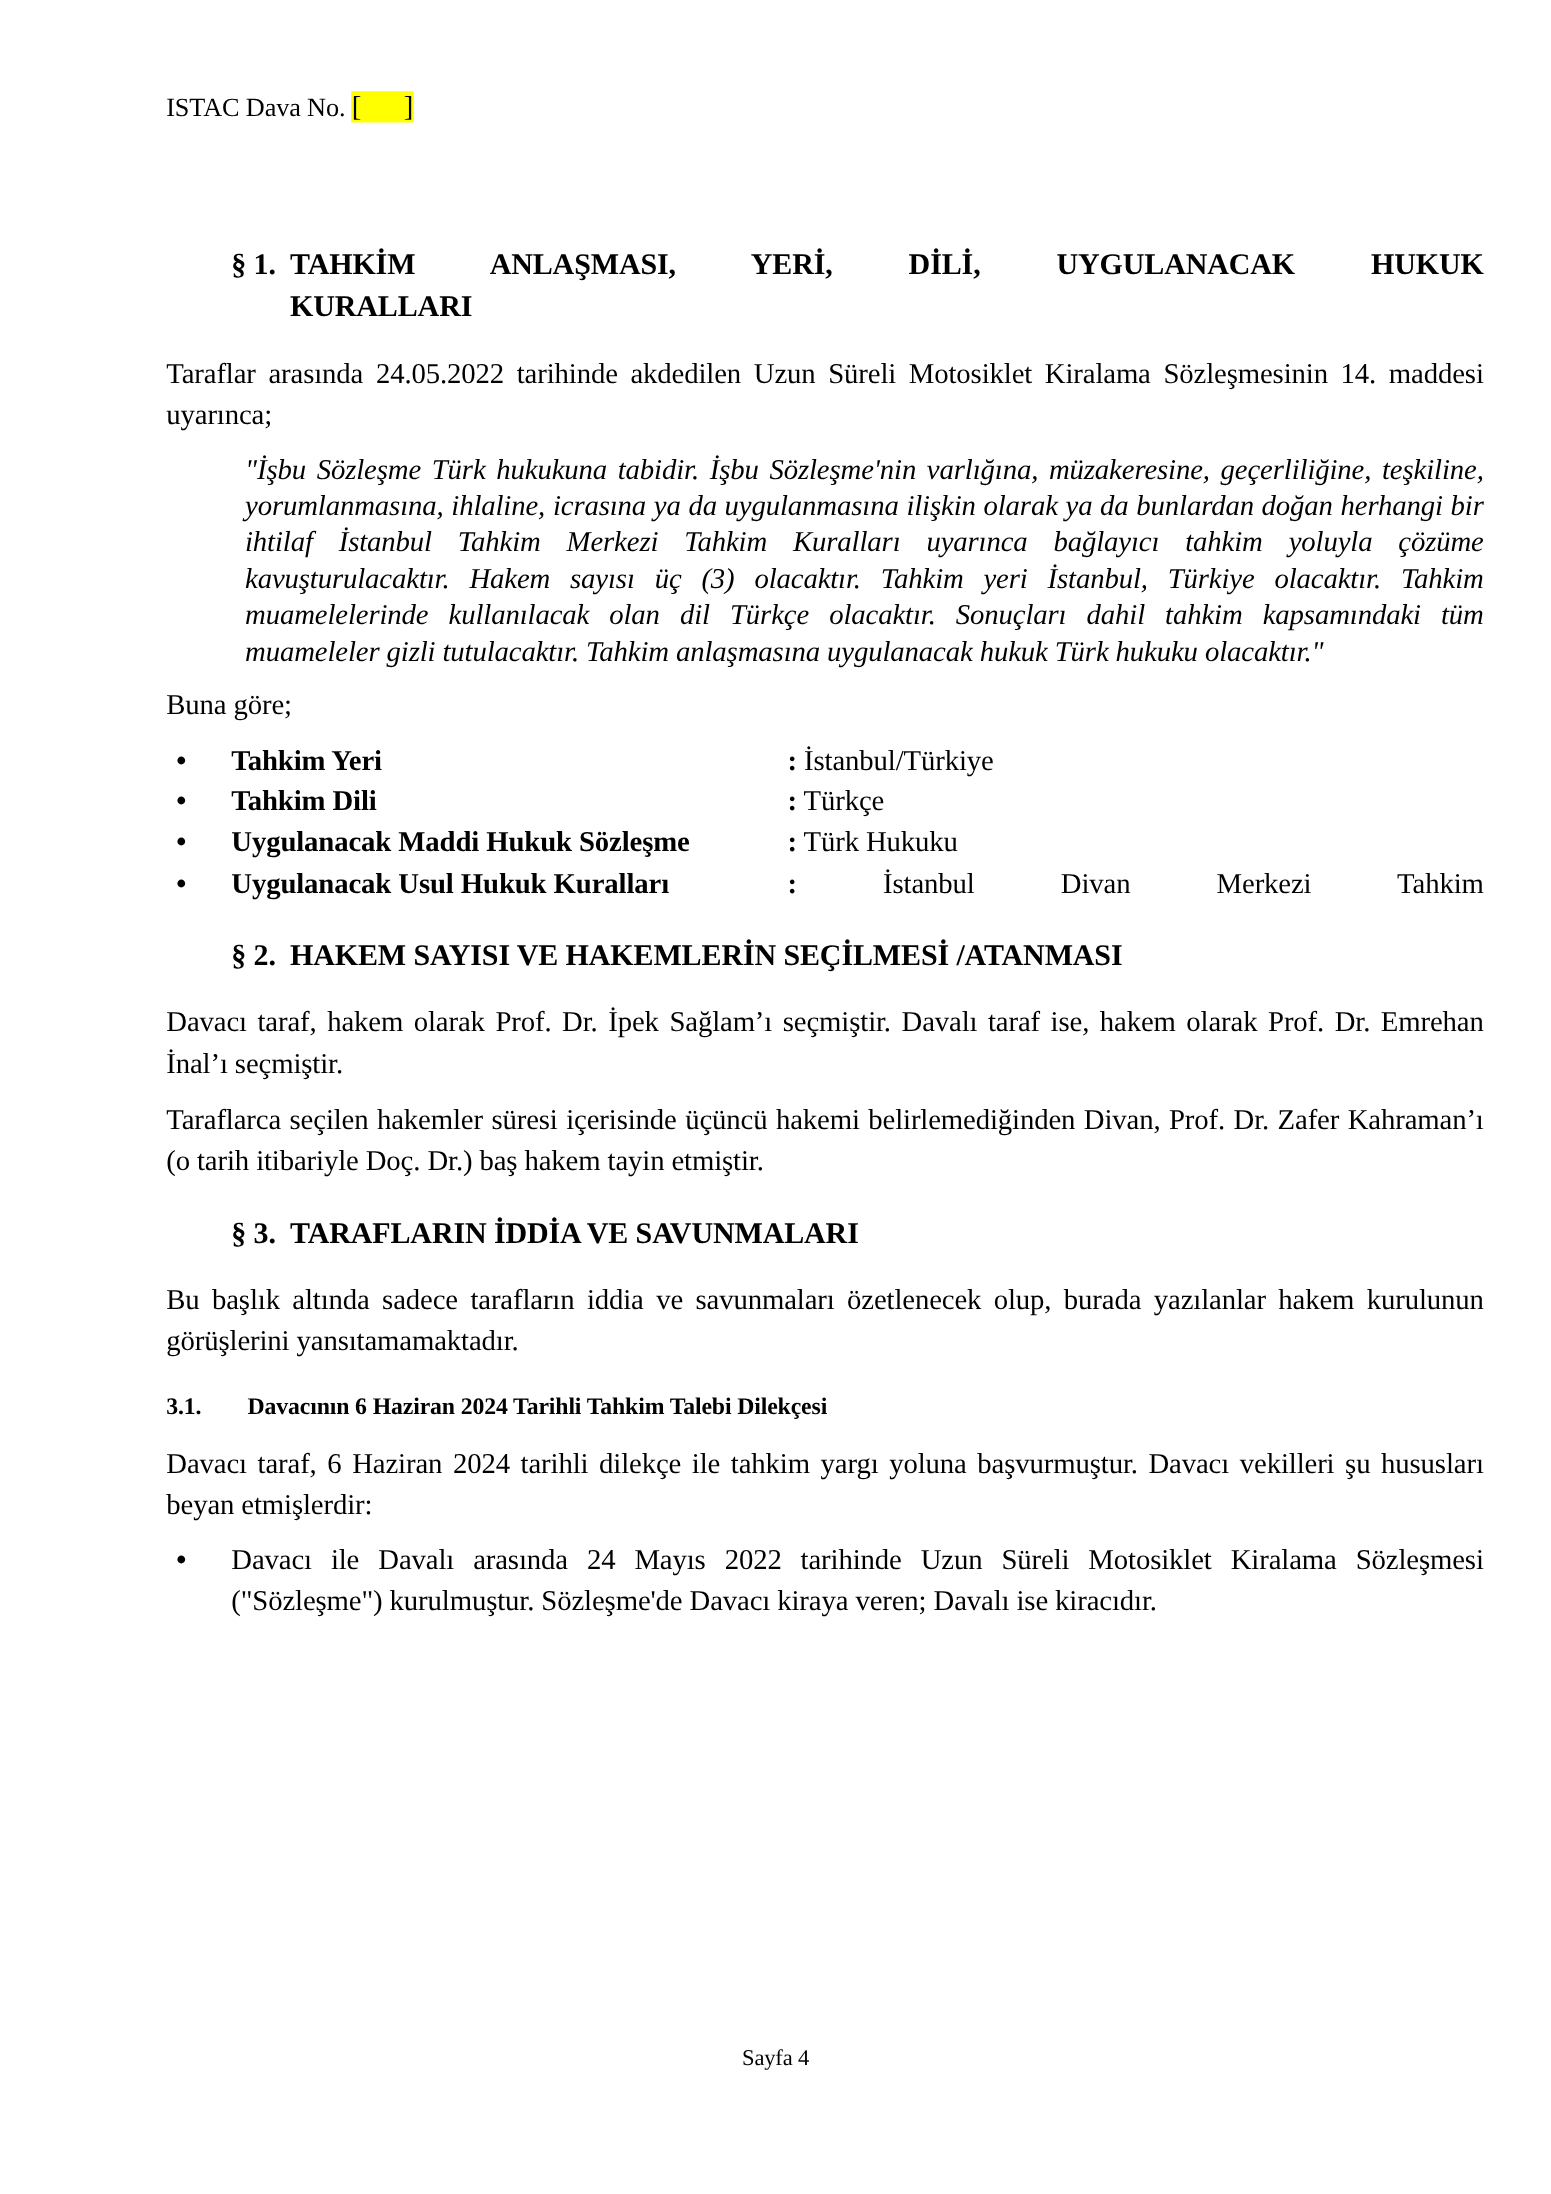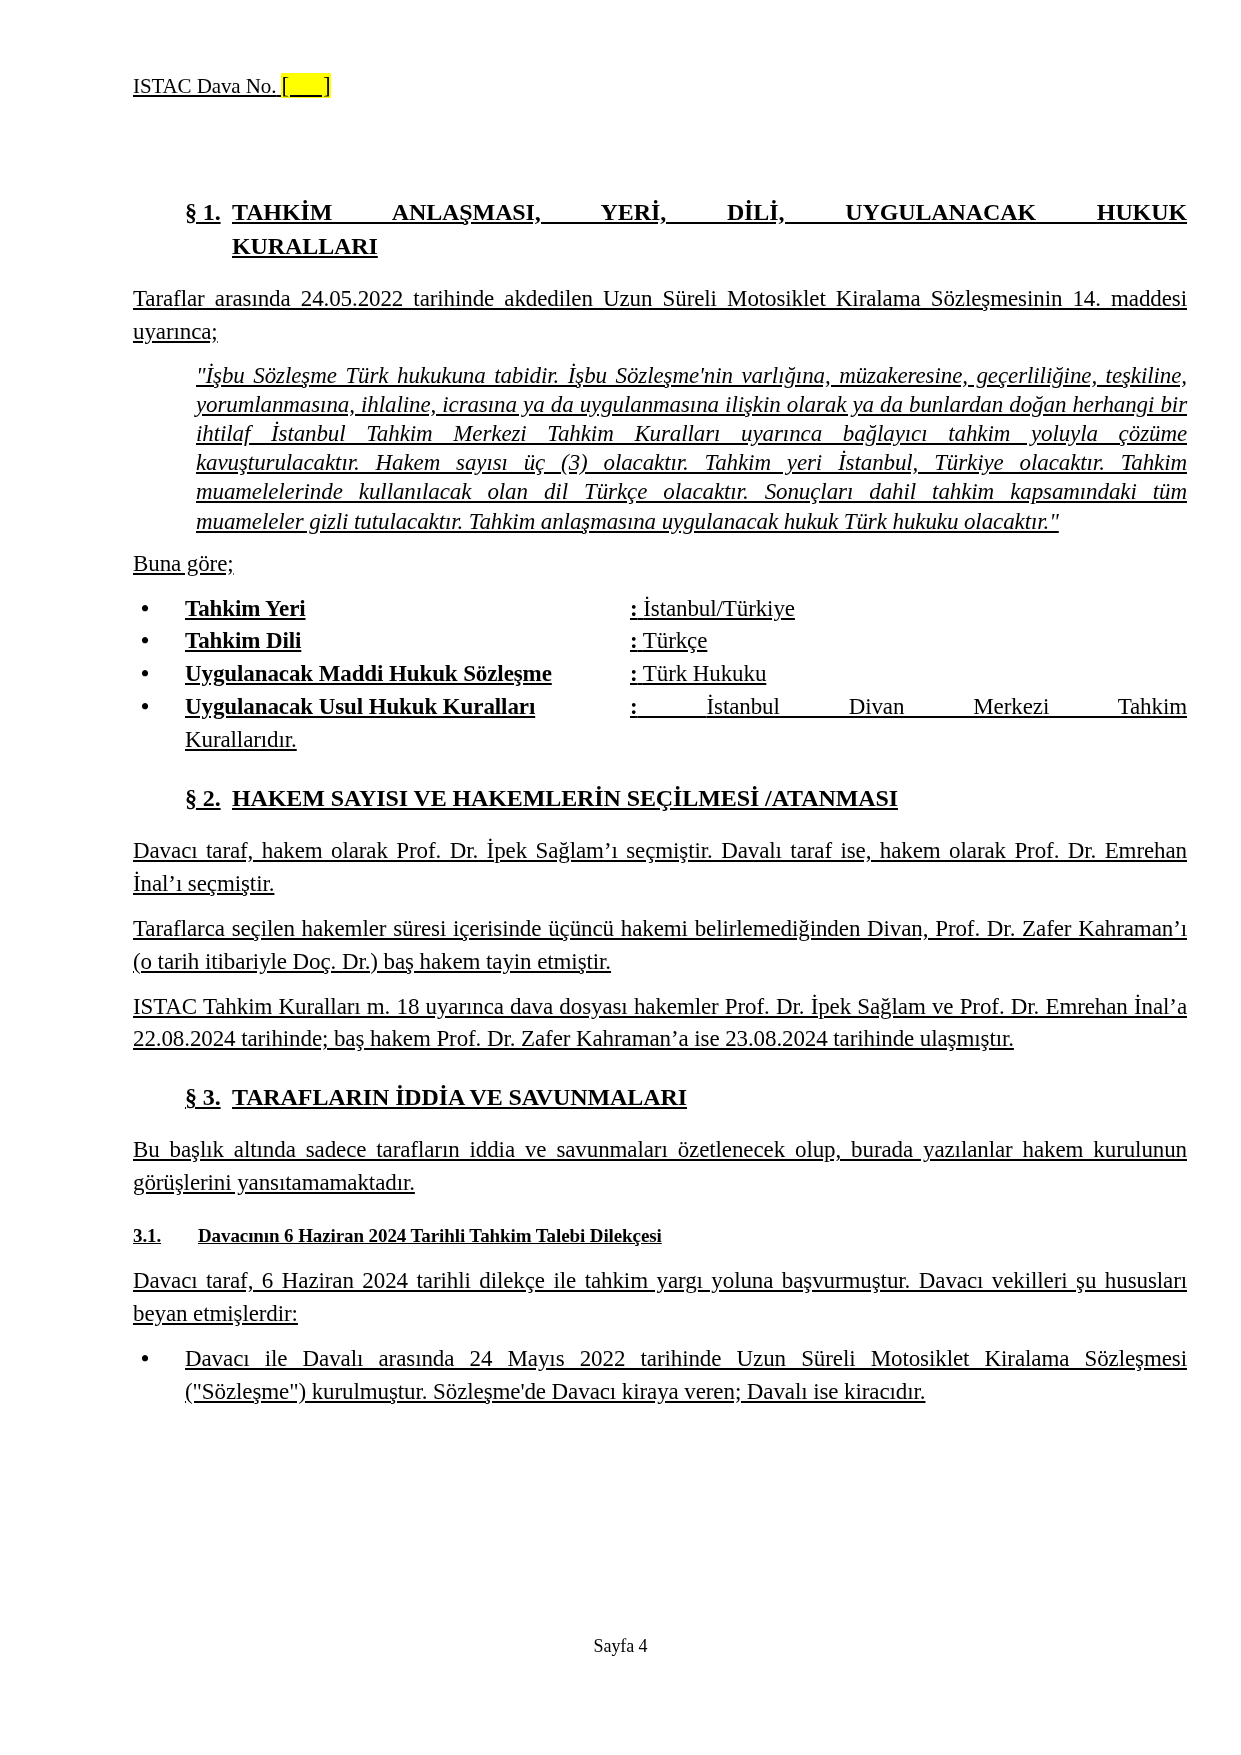--- a/index.html
+++ b/index.html
@@ -9,21 +9,21 @@
     height: 1755px;
     margin: 0 auto;
     background: #ffffff;
     color: #000000;
     font-family: "Liberation Serif", "DejaVu Serif", serif;
     font-size: 23px;
     line-height: 1.43;
     overflow: hidden;
     letter-spacing: -0.1px;
   }
-  .content { margin: 0 54px 0 133px; text-decoration: underline; }
+  .content { margin: 0 54px 0 133px; }
 
   
   .doc-header {
     padding-top: 72px;
     font-size: 21px;
     line-height: 1.2;
   }
   .redacted {
     background: #ffff00;
     white-space: pre;
@@ -145,33 +145,31 @@
         <div class="kv-row">
           <span class="kv-label">Uygulanacak Maddi Hukuk Sözleşme</span>
           <span class="kv-value"><span class="kv-sep">:</span> <span>Türk Hukuku</span></span>
         </div>
       </li>
       <li>
         <div class="kv-row">
           <span class="kv-label">Uygulanacak Usul Hukuk Kuralları</span>
           <span class="kv-value kv-stretch"><span class="kv-sep">:</span> <span>İstanbul Divan Merkezi Tahkim</span></span>
         </div>
-        <div class="kv-cont">Kurallarıdır.</div>
       </li>
     </ul>
 
 
     <div class="sec-heading">
       <span class="sec-num">§ 2.</span>
       <span class="sec-title-block">HAKEM SAYISI VE HAKEMLERİN SEÇİLMESİ /ATANMASI</span>
     </div>
 
     <p class="body-par">Davacı taraf, hakem olarak Prof. Dr. İpek Sağlam’ı seçmiştir. Davalı taraf ise, hakem olarak Prof. Dr. Emrehan İnal’ı seçmiştir.</p>
     <p class="body-par">Taraflarca seçilen hakemler süresi içerisinde üçüncü hakemi belirlemediğinden Divan, Prof. Dr. Zafer Kahraman’ı (o tarih itibariyle Doç. Dr.) baş hakem tayin etmiştir.</p>
-    <p class="body-par">ISTAC Tahkim Kuralları m. 18 uyarınca dava dosyası hakemler Prof. Dr. İpek Sağlam ve Prof. Dr. Emrehan İnal’a 22.08.2024 tarihinde; baş hakem Prof. Dr. Zafer Kahraman’a ise 23.08.2024 tarihinde ulaşmıştır.</p>
 
     <div class="sec-heading">
       <span class="sec-num">§ 3.</span>
       <span class="sec-title-block">TARAFLARIN İDDİA VE SAVUNMALARI</span>
     </div>
 
     <p class="body-par">Bu başlık altında sadece tarafların iddia ve savunmaları özetlenecek olup, burada yazılanlar hakem kurulunun görüşlerini yansıtamamaktadır.</p>
 
     <div class="sub-heading">
       <span class="sub-num">3.1.</span>

